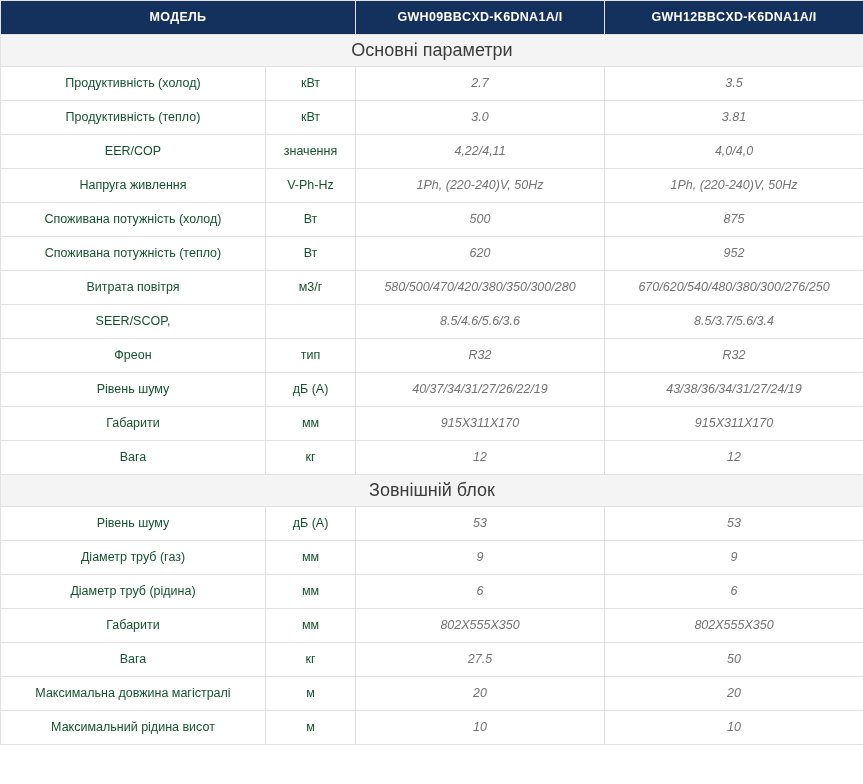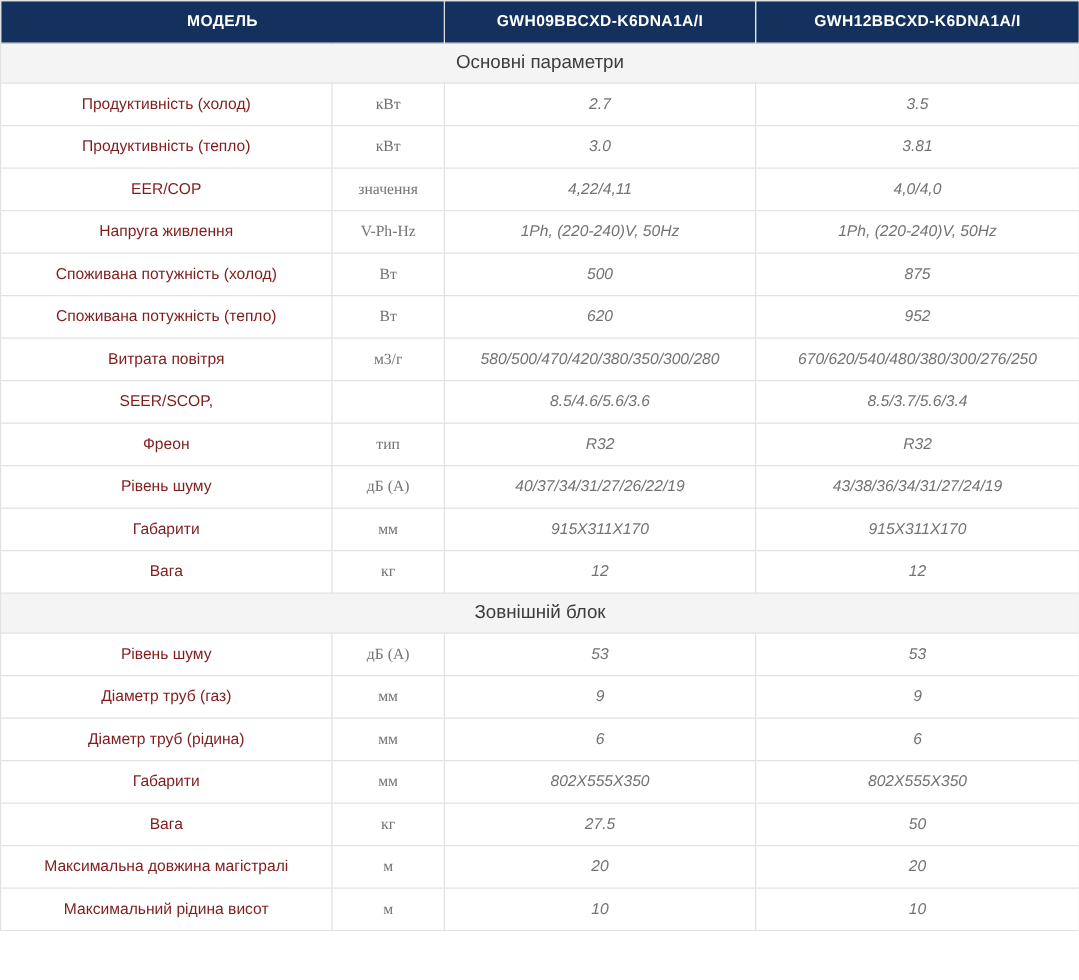--- a/index.html
+++ b/index.html
@@ -41,29 +41,28 @@
     letter-spacing: 0.3px;
     border: 1px solid #14315e;
     height: 36px;
   }
   thead th.model-head {
     font-size: 12.5px;
   }
   tr.section td {
     background: #f4f4f4;
     color: #3c3c3c;
-    font-size: 15px;
+    font-size: 18px;
     height: 31px;
   }
   td.row-name {
-    color: #7f1d1d;
+    color: #14532d;
   }
   td.unit {
-    color: #737373;
-    font-family: Liberation Serif, serif;
+    color: #14532d;
   }
   td.val {
     color: #737373;
     font-style: italic;
   }
   tbody tr td {
     background: #ffffff;
   }
   tbody tr.section td {
     background: #f4f4f4;

